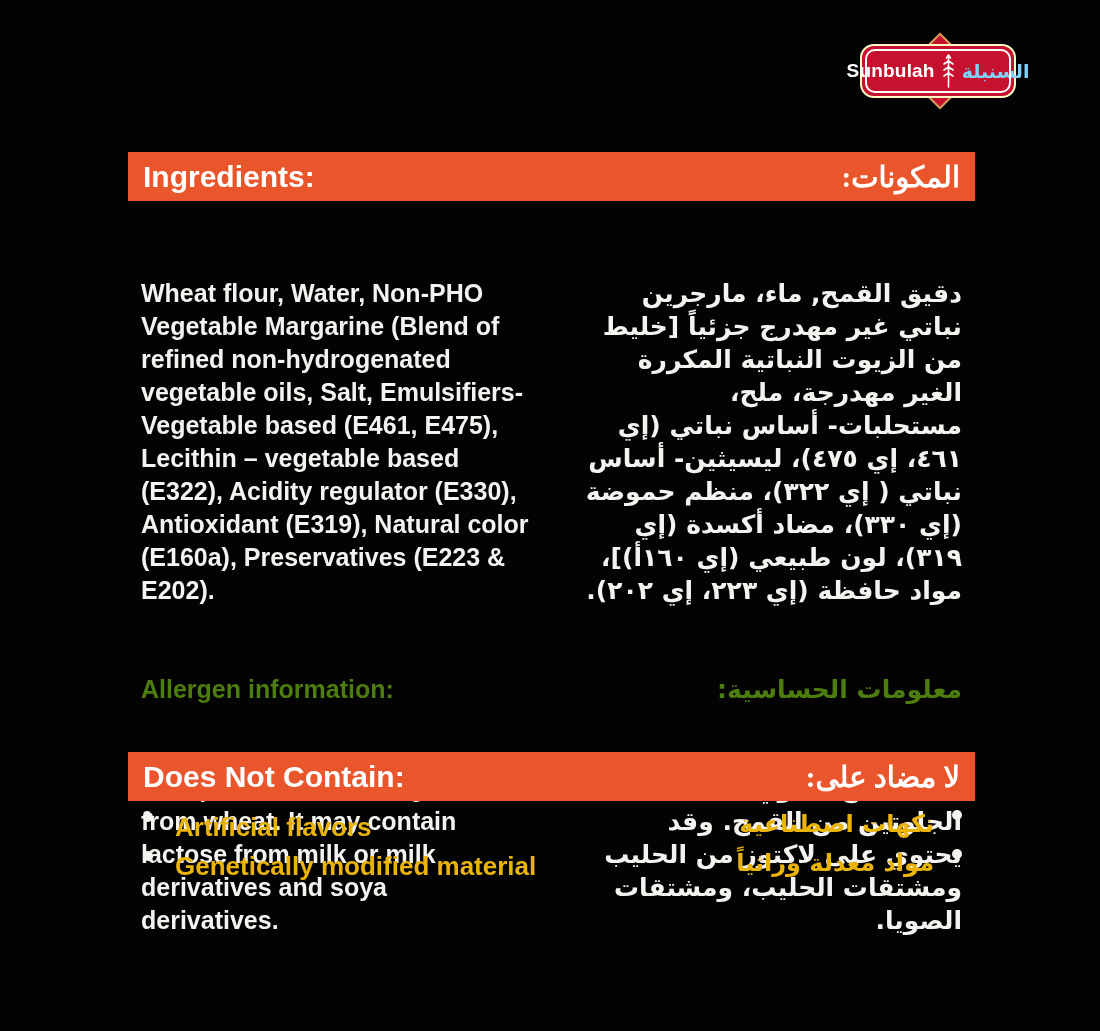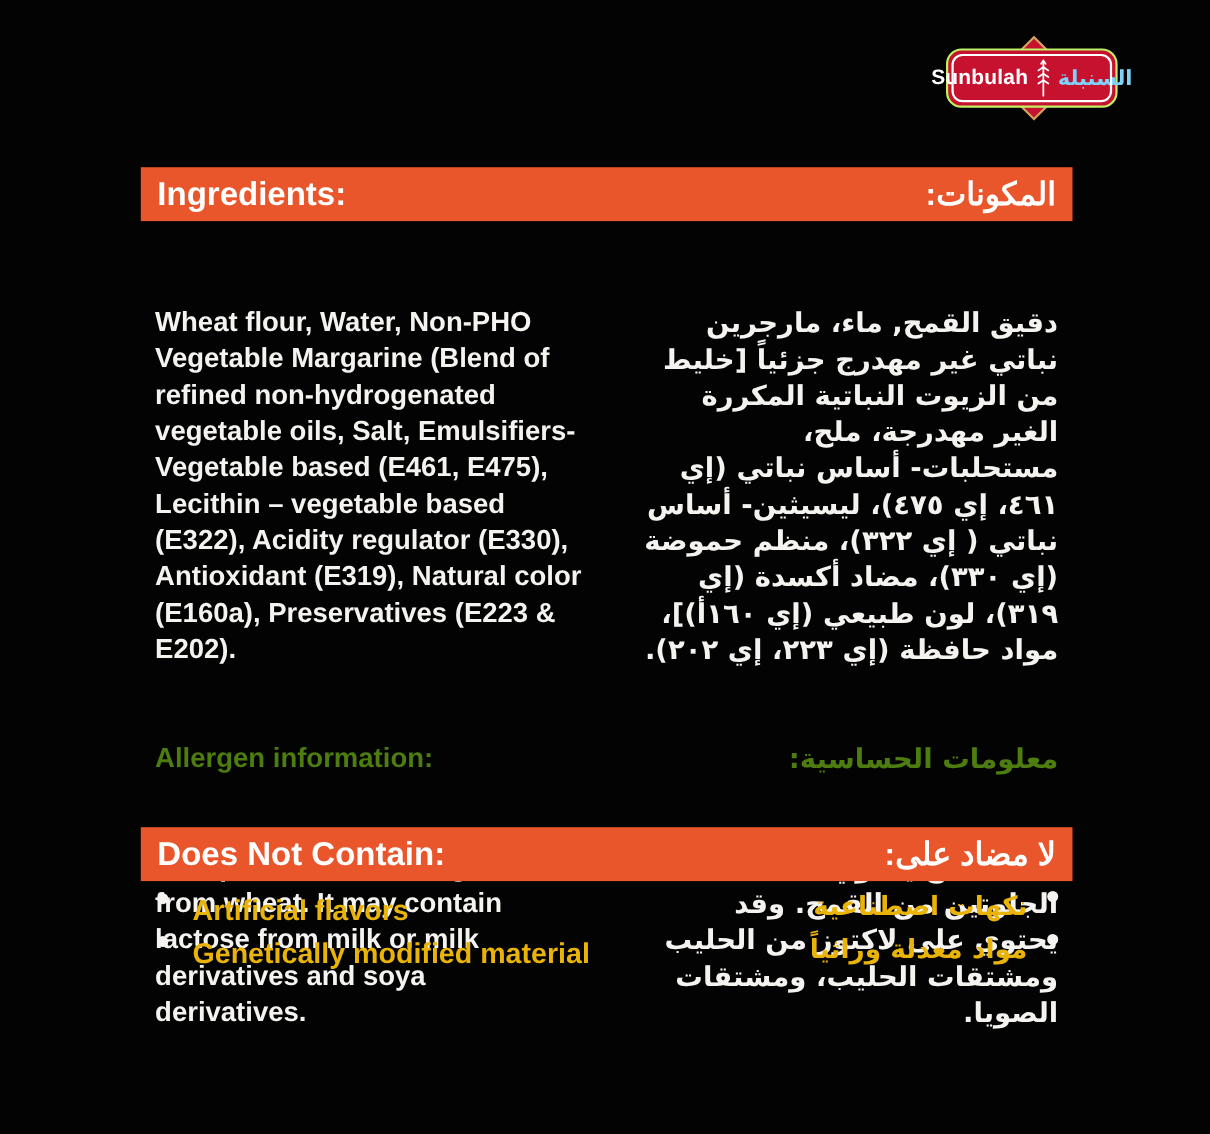--- a/index.html
+++ b/index.html
@@ -15,41 +15,41 @@
   
   .logo{position:absolute;left:860px;top:44px;width:156px;height:54px;}
   .logo .crest-top,.logo .crest-bottom{
     position:absolute;left:50%;width:18px;height:18px;margin-left:-9px;
     background:#c6122f;border:2px solid #cba35c;transform:rotate(45deg);
   }
   .logo .crest-top{top:-7px;}
   .logo .crest-bottom{bottom:-7px;}
   .badge{
     position:relative;width:100%;height:100%;box-sizing:border-box;
-    background:#c6122f;border:2px solid #bef264;border-radius:14px;
+    background:#c6122f;border:2px solid #fef9c3;border-radius:14px;
     display:flex;align-items:center;justify-content:center;gap:5px;
     z-index:2;
   }
   .badge::after{
     content:"";position:absolute;inset:3px;border:2px solid #ffffff;
     border-radius:10px;pointer-events:none;
   }
   .badge .latin{color:#fff;font-weight:bold;font-size:19px;letter-spacing:0.2px;}
   .badge .arabic{color:#7dd3fc;font-weight:bold;font-size:19px;font-family:"DejaVu Sans", sans-serif;}
   .badge svg{display:block;}
 
   
   .bar{
     position:absolute;left:128px;width:847px;height:49px;
     background:#e9562b;
     display:flex;align-items:center;justify-content:space-between;
     box-sizing:border-box;padding:0 15px;gap:23px;
   }
   .bar .h-en{color:#fff;font-weight:bold;font-size:30px;}
-  .bar .h-ar{color:#fff;font-weight:bold;font-size:29px;font-family:Liberation Sans, sans-serif;direction:rtl;}
+  .bar .h-ar{color:#fff;font-weight:bold;font-size:29px;font-family:Liberation Serif, serif;direction:rtl;}
   #bar-ingredients{top:152px;}
   #bar-dnc{top:752px;}
 
   
   .col{position:absolute;top:211px;color:#f5f3f0;font-weight:bold;white-space:pre;}
   .col-en{left:141px;width:470px;font-size:25px;line-height:33px;}
   .col-ar{
     right:138px;width:450px;font-size:25px;line-height:33px;
     direction:rtl;text-align:right;
     font-family:"DejaVu Sans", sans-serif;

